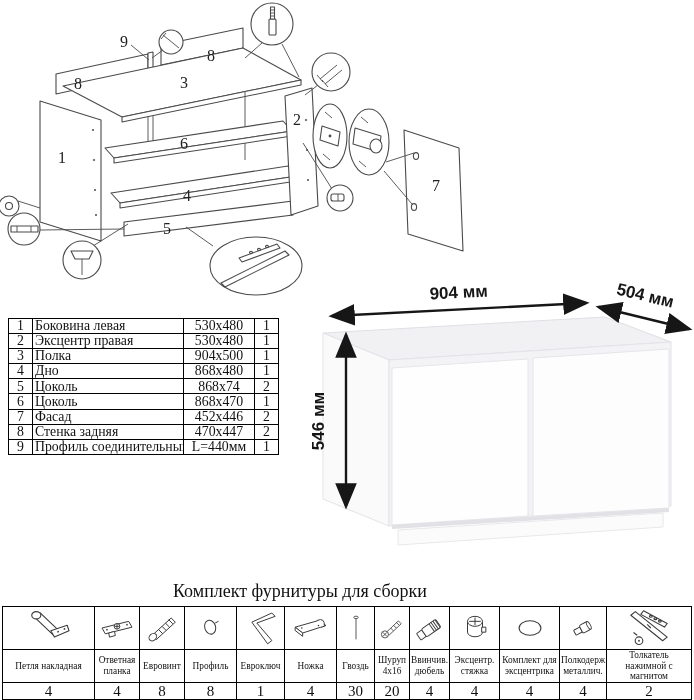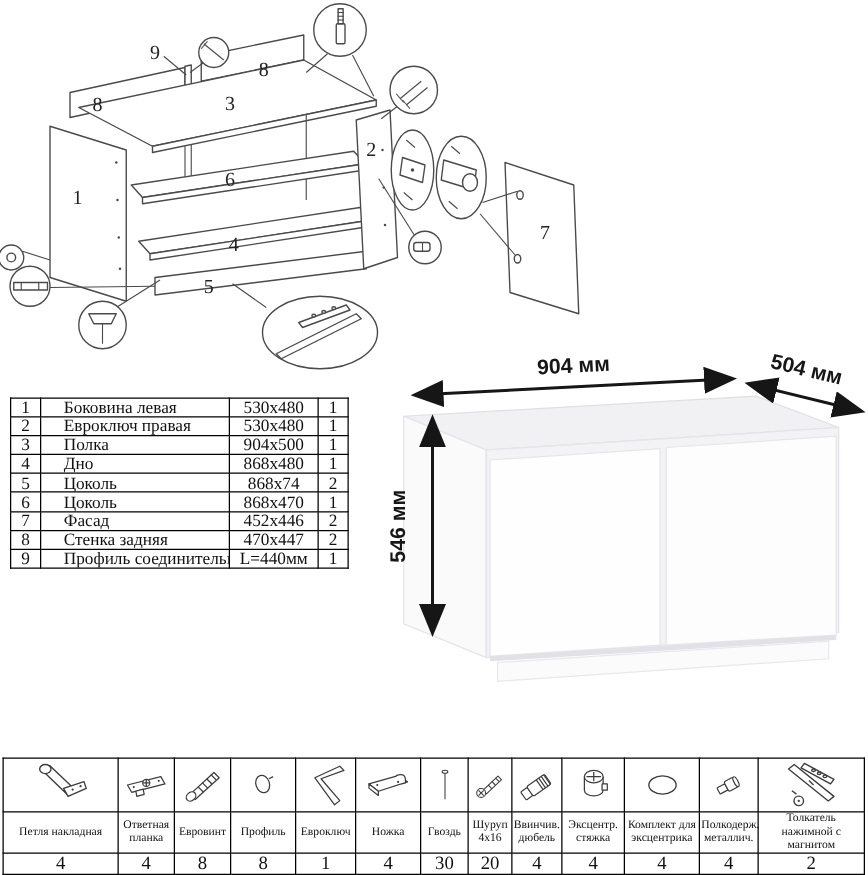--- a/index.html
+++ b/index.html
@@ -10,21 +10,21 @@
   
   .lw{fill:#fff;stroke:#4a4a4a;stroke-width:1.1;stroke-linejoin:round;}
   .ln{fill:none;stroke:#4a4a4a;stroke-width:0.9;}
   .dot{fill:#4a4a4a;stroke:none;}
   .plabel{font-family:"Liberation Serif",serif;font-size:16px;fill:#222;}
 
   
   table{border-collapse:collapse;}
   .parts{position:absolute;left:8px;top:318px;width:270px;table-layout:fixed;
          font-size:13.8px;}
-  .parts td{border:1px solid #000;height:14.1px;line-height:1;padding:0 18px;
+  .parts td{border:1px solid #000;height:14.1px;line-height:1;padding:0 2px;
             overflow:hidden;white-space:nowrap;}
   .parts td.c{text-align:center;padding:0;}
 
   
   .dim{font-family:"Liberation Sans",sans-serif;font-weight:bold;font-size:17px;fill:#161616;}
 
   
   .hw-title{position:absolute;left:110px;top:581px;width:380px;text-align:center;
             font-size:18px;color:#111;}
   .hw{position:absolute;left:2px;top:606px;width:690px;table-layout:fixed;}
@@ -178,21 +178,21 @@
       </colgroup>
     <tbody>
       <tr>
           <td class="c">1</td>
           <td>Боковина левая</td>
           <td class="c">530x480</td>
           <td class="c">1</td>
         </tr>
       <tr>
           <td class="c">2</td>
-          <td>Евроключ правая</td>
+          <td>Эксцентр правая</td>
           <td class="c">530x480</td>
           <td class="c">1</td>
         </tr>
       <tr>
           <td class="c">3</td>
           <td>Полка</td>
           <td class="c">904x500</td>
           <td class="c">1</td>
         </tr>
       <tr>
@@ -254,20 +254,21 @@
       <line x1="307" y1="29" x2="397" y2="51" marker-start="url(#ah)" marker-end="url(#ah)"></line>
       <line x1="54" y1="57" x2="54" y2="228" marker-start="url(#ah)" marker-end="url(#ah)"></line>
     </g>
     <g text-anchor="middle">
       <text class="dim" transform="translate(167,20) rotate(-3)">904 мм</text>
       <text class="dim" transform="translate(352,23) rotate(13.5)">504 мм</text>
       <text class="dim" transform="translate(32,143) rotate(-90)">546 мм</text>
     </g>
   </svg>
 
+  <div class="hw-title">Комплект фурнитуры для сборки</div>
 
   <table class="hw">
     <colgroup>
       <col style="width:92px">
         <col style="width:45px">
         <col style="width:45px">
         <col style="width:52px">
       <col style="width:48px">
         <col style="width:52px">
         <col style="width:38px">

